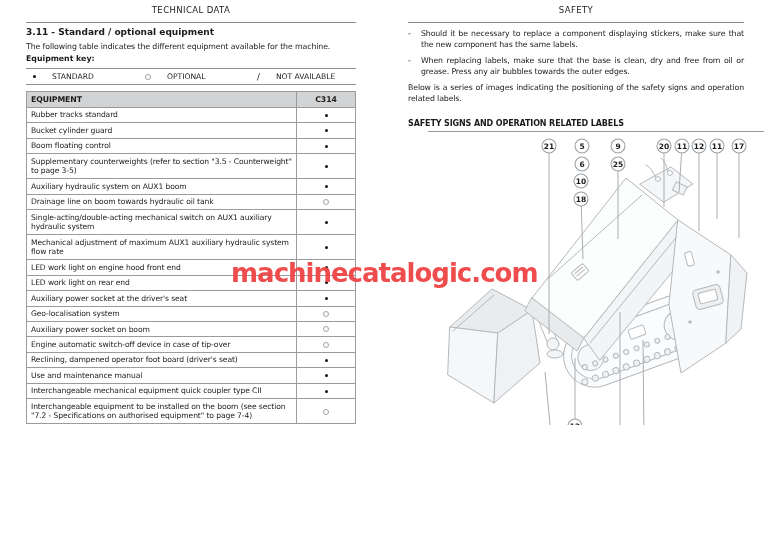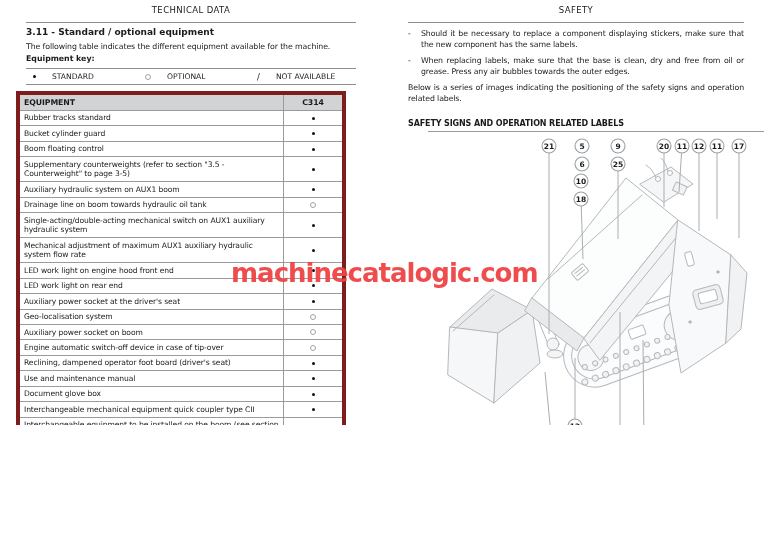--- a/index.html
+++ b/index.html
@@ -17,22 +17,22 @@
   .intro{position:absolute;left:26px;top:42px;font-size:7.8px;letter-spacing:-.1px;white-space:nowrap;}
   .key-label{position:absolute;left:26px;top:54px;font-size:7.8px;font-weight:bold;}
   .key-row{position:absolute;left:26px;top:68px;width:330px;height:15px;
            border-top:1px solid #8f8f8f;border-bottom:1px solid #8f8f8f;font-size:7.6px;}
   .key-item{position:absolute;top:0;height:100%;display:flex;align-items:center;gap:16px;}
   .ki-0{left:7px;} .ki-1{left:119px;} .ki-2{left:231px;}
   .dot{display:inline-block;width:3px;height:3px;border-radius:50%;background:#111;vertical-align:middle;}
   .ring{display:inline-block;width:4px;height:4px;border-radius:50%;border:1px solid #9fa4a8;vertical-align:middle;}
   .slash{font-size:8.5px;}
 
-  .equip-table{position:absolute;left:16px;top:91px;width:330px;border-collapse:collapse;
-               font-size:7.6px;letter-spacing:-.1px;border:4px solid #7f1d1d;padding-left:12px;}
+  .equip-table{position:absolute;left:26px;top:91px;width:330px;border-collapse:collapse;
+               font-size:7.6px;letter-spacing:-.1px;border:1px solid #7f1d1d;padding-left:12px;}
   .equip-table th,.equip-table td{border:1px solid #9b9b9b;padding:2.5px 4px;line-height:1.25;}
   .equip-table th{background:#d2d3d5;font-size:7.8px;}
   th.c1{text-align:left;}
   th.c2,td.c2{width:50px;text-align:center;}
 
   
   .rp-body{position:absolute;left:408px;top:28px;width:336px;font-size:7.8px;line-height:1.42;
            letter-spacing:-.12px;}
   .dash-item{display:flex;margin-bottom:5px;}
   .dash{width:13px;flex:none;}
@@ -147,24 +147,20 @@
         <tr>
           <td class="c1">Engine automatic switch-off device in case of tip-over</td>
           <td class="c2"><span class="ring"></span></td>
         </tr>
         <tr>
           <td class="c1">Reclining, dampened operator foot board (driver's seat)</td>
           <td class="c2"><span class="dot"></span></td>
         </tr>
         <tr>
           <td class="c1">Use and maintenance manual</td>
-          <td class="c2"><span class="dot"></span></td>
-        </tr>
-        <tr>
-          <td class="c1">Document glove box</td>
           <td class="c2"><span class="dot"></span></td>
         </tr>
         <tr>
           <td class="c1">Interchangeable mechanical equipment quick coupler type CII</td>
           <td class="c2"><span class="dot"></span></td>
         </tr>
         <tr>
           <td class="c1">Interchangeable equipment to be installed on the boom (see section "7.2 - Specifications on authorised equipment" to page 7-4)</td>
           <td class="c2"><span class="ring"></span></td>
         </tr>

